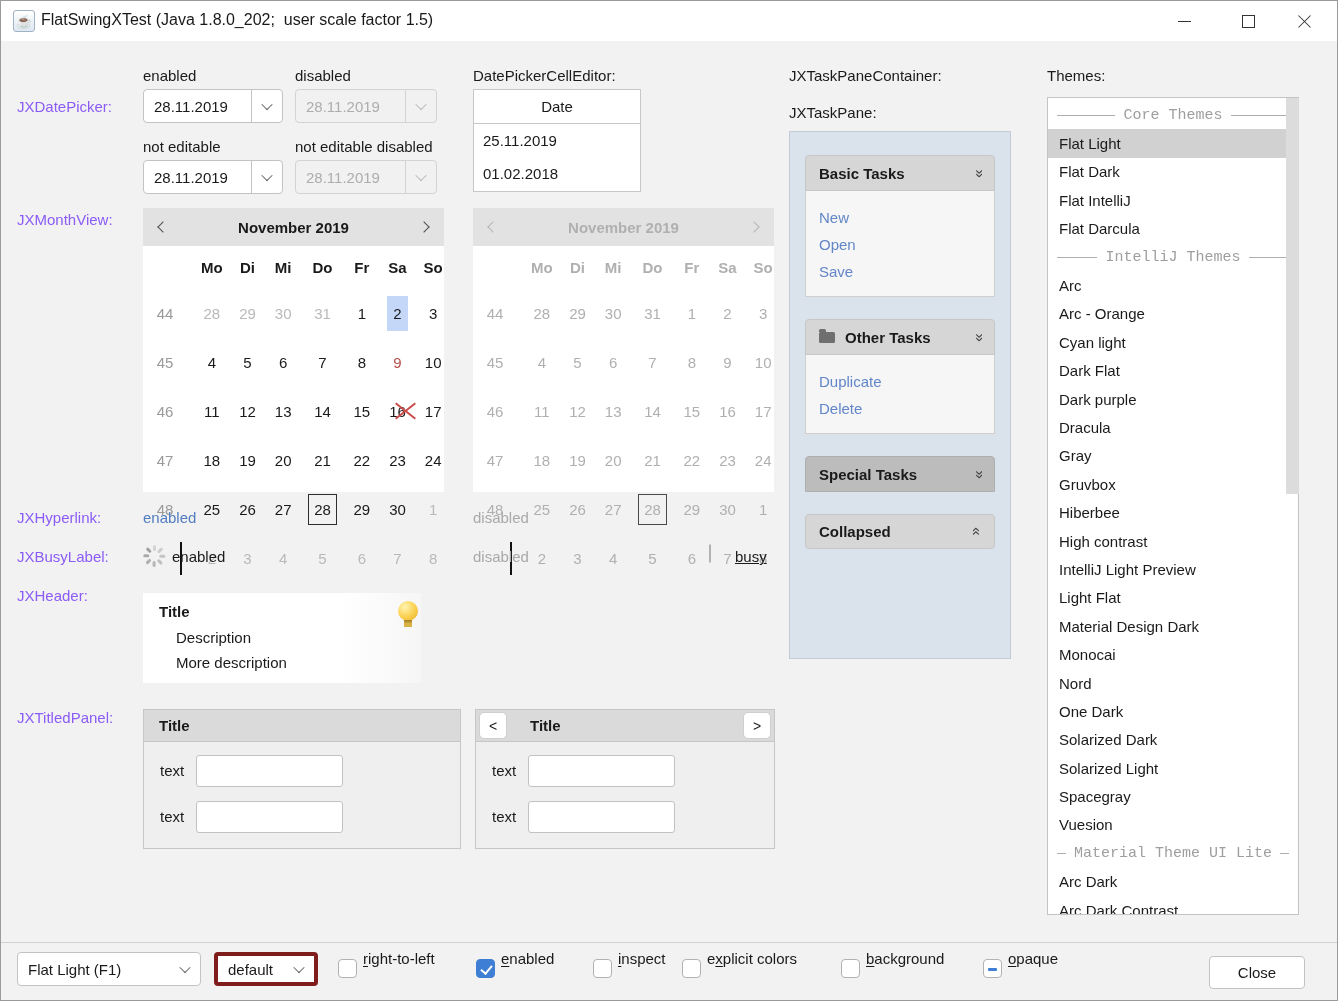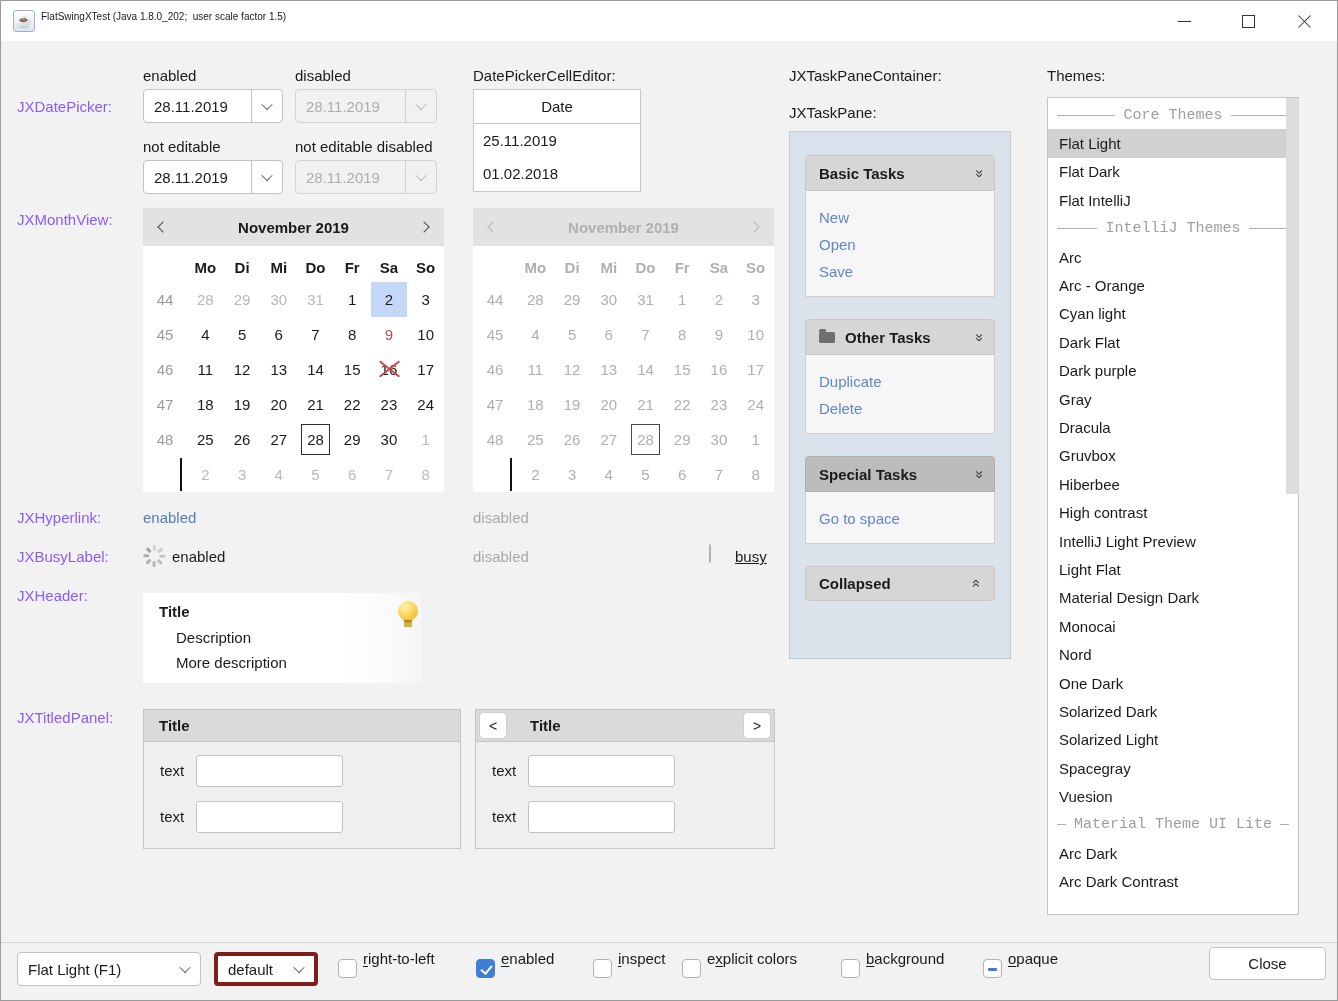--- a/index.html
+++ b/index.html
@@ -8,21 +8,21 @@
   .window{
     position:relative; width:1338px; height:1001px; background:#f2f2f2;
     border:1px solid #9b9b9b; overflow:hidden; font-size:15px; color:#1a1a1a;
   }
   
   .titlebar{ position:absolute; left:0; top:0; width:100%; height:40px; background:#ffffff; }
   .java-icon{ position:absolute; left:12px; top:9px; width:22px; height:22px;
     border:1px solid #9fb2c6; border-radius:3px;
     background:linear-gradient(#ffffff,#dfe7f0); display:flex; align-items:center; justify-content:center;
     font-size:13px; color:#8a5a22; }
-  .win-title{ position:absolute; left:40px; top:10px; font-size:10px; white-space:pre; color:#191919; }
+  .win-title{ position:absolute; left:40px; top:10px; font-size:16px; white-space:pre; color:#191919; }
   .win-btn{ position:absolute; top:0; width:46px; height:40px; display:flex; align-items:center; justify-content:center; }
   .btn-min{ right:130px;} .btn-max{ right:66px;} .btn-close{ right:10px;}
   .glyph-min{ width:13px; height:1px; background:#333; }
   .glyph-max{ width:13px; height:13px; border:1px solid #333; }
   .glyph-close{ position:relative; width:15px; height:15px; }
   .glyph-close::before,.glyph-close::after{ content:""; position:absolute; left:-1px; top:7px; width:17px; height:1px; background:#333; }
   .glyph-close::before{ transform:rotate(45deg);} .glyph-close::after{ transform:rotate(-45deg);}
   
   .abs{ position:absolute; }
   .rowlabel{ color:#8b5cf6; }
@@ -40,21 +40,21 @@
   .jtable{ position:absolute; background:#fff; border:1px solid #c7c7c7; }
   .jtable .th{ height:34px; display:flex; align-items:center; justify-content:center; border-bottom:1px solid #c7c7c7; }
   .jtable .td{ height:33px; display:flex; align-items:center; padding-left:9px; }
   
   .cal{ position:absolute; width:301px; height:284px; background:#ffffff; }
   .cal-header{ height:38px; background:#e2e2e2; display:flex; align-items:center; }
   .cal-title{ flex:1; text-align:center; font-weight:bold; }
   .cal-nav{ width:40px; display:flex; align-items:center; justify-content:center; }
   .nav-chev{ width:8px; height:8px; border-left:1.7px solid #4d4d4d; border-bottom:1.7px solid #4d4d4d; }
   .nav-prev .nav-chev{ transform:rotate(45deg);} .nav-next .nav-chev{ transform:rotate(225deg);}
-  .cal-grid{ display:grid; grid-template-columns:44px repeat(7,1fr); padding-top:7px; }
+  .cal-grid{ display:grid; grid-template-columns:44px repeat(7,1fr); padding-top:7px;gap:14px; }
   .cal-dn{ height:29px; display:flex; align-items:center; justify-content:center; font-weight:bold; }
   .cal-cell{ height:35px; display:flex; align-items:center; justify-content:center; position:relative; }
   .cal-wk{ color:#9a9a9a;text-align:center; }
   .cal-day.muted{ color:#b9b9b9; }
   .cal-day.sel{ background:#c5d7f8; }
   .cal-day.red{ color:#b5504d; }
   .cal-day.crossed::before,.cal-day.crossed::after{ content:""; position:absolute; left:6px; top:16px; width:25px; height:2px; background:#ca4a4a; }
   .cal-day.crossed::before{ transform:rotate(38deg);} .cal-day.crossed::after{ transform:rotate(-38deg);}
   .daybox{ display:flex; align-items:center; justify-content:center; width:29px; height:31px; border:1.6px solid #2e2e2e; }
   .cursor-line{ position:absolute; right:5px; top:1px; width:2px; height:33px; background:#111; }
@@ -113,21 +113,21 @@
   .themes-list{ position:absolute; left:1046px; top:96px; width:252px; height:818px; background:#fff;
     border:1px solid #c4c4c4; overflow:hidden; padding-top:3px; }
   .theme-item{ height:28.4px; display:flex; align-items:center; padding-left:11px; }
   .theme-item.selected{ background:#d1d1d1; }
   .theme-sep{ height:28.4px; display:flex; align-items:center; color:#9e9e9e; padding:0 9px; }
   .theme-sep .line{ flex:1; height:1px; background:#aeaeae; }
   .theme-sep .sep-label{ padding:0 8px;font-family:Liberation Mono, monospace; }
   .vscroll{ position:absolute; right:1px; top:1px; width:13px; height:396px; background:#dcdcdc; }
   
   .bottombar{ position:absolute; left:0; top:941px; width:100%; height:60px; background:#f2f2f2; border-top:1px solid #d2d2d2; }
-  .close-btn{ position:absolute; left:1208px; top:4px; width:117px; height:33px; background:#fff;
+  .close-btn{ position:absolute; left:1208px; top:13px; width:96px; height:33px; background:#fff;
     border:1px solid #c2c2c2; border-radius:4px; display:flex; align-items:center; justify-content:center; }
   .cb-item-label{ position:absolute; top:7px; }
   u{ text-underline-offset:2px; }
 </style>
 </head>
 <body>
 
 <div class="window">
 
   
@@ -419,23 +419,20 @@
           <span class="tasklink">Duplicate</span>
           <span class="tasklink">Delete</span>
         </div>
       </div>
       <div class="taskgroup special">
         <div class="taskheader">
           <span class="ttl">Special Tasks</span>
           <span class="spring"></span>
           <span class="tchev">«</span>
         </div>
-        <div class="taskcontent">
-          <span class="tasklink">Go to space</span>
-        </div>
       </div>
       <div class="taskgroup collapsed">
         <div class="taskheader">
           <span class="ttl">Collapsed</span>
           <span class="spring"></span>
           <span class="tchev down">«</span>
         </div>
       </div>
     </div>
 
@@ -443,32 +440,33 @@
   <span class="abs" style="left:1046px;top:66px">Themes:</span>
   <div class="themes-list" id="themes-list">
       <div class="theme-sep">
         <span class="line"></span>
         <span class="sep-label">Core Themes</span>
         <span class="line"></span>
       </div>
       <div class="theme-item selected">Flat Light</div>
       <div class="theme-item">Flat Dark</div>
       <div class="theme-item">Flat IntelliJ</div>
+      <div class="theme-item">Flat Darcula</div>
       <div class="theme-sep">
         <span class="line"></span>
         <span class="sep-label">IntelliJ Themes</span>
         <span class="line"></span>
       </div>
       <div class="theme-item">Arc</div>
       <div class="theme-item">Arc - Orange</div>
       <div class="theme-item">Cyan light</div>
       <div class="theme-item">Dark Flat</div>
       <div class="theme-item">Dark purple</div>
+      <div class="theme-item">Dracula</div>
       <div class="theme-item">Gray</div>
-      <div class="theme-item">Dracula</div>
       <div class="theme-item">Gruvbox</div>
       <div class="theme-item">Hiberbee</div>
       <div class="theme-item">High contrast</div>
       <div class="theme-item">IntelliJ Light Preview</div>
       <div class="theme-item">Light Flat</div>
       <div class="theme-item">Material Design Dark</div>
       <div class="theme-item">Monocai</div>
       <div class="theme-item">Nord</div>
       <div class="theme-item">One Dark</div>
       <div class="theme-item">Solarized Dark</div>

